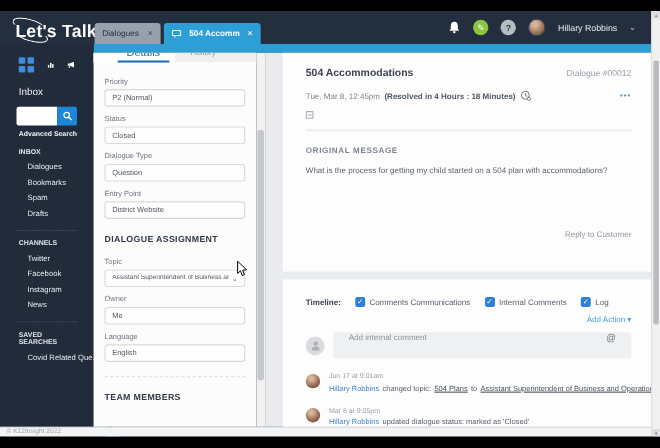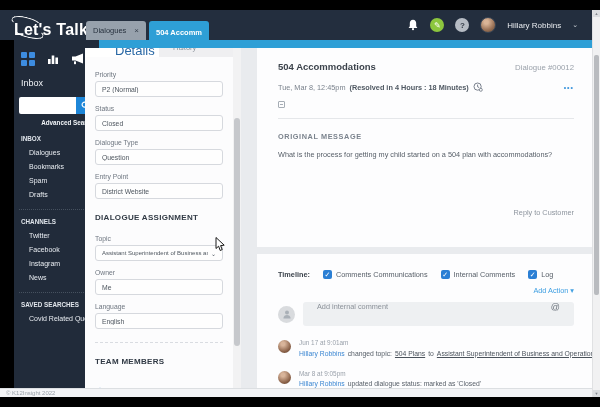--- a/index.html
+++ b/index.html
@@ -13,51 +13,51 @@
 
   
   header { position:absolute; left:0; top:10px; right:8px; height:30px; background:#232e3e; }
   .logo { position:absolute; left:14px; top:11px; color:#fff; font-size:16px; font-weight:700; letter-spacing:.2px; }
   .logo .arc { position:absolute; border:1.3px solid #fff; border-radius:50%; width:30px; height:11px; border-bottom-color:transparent; border-right-color:transparent; }
   .arc1 { left:-3px; top:-4px; transform:rotate(14deg); }
   .arc2 { left:0px; top:6px; transform:rotate(194deg); }
   .tabs { position:absolute; left:86px; bottom:0; display:flex; gap:3px; align-items:flex-end; }
   .tab { height:19px; display:flex; align-items:center; gap:7px; padding:0 7px; font-size:7.5px; border-radius:3px 3px 0 0; cursor:pointer; }
   .tab.inactive { background:#97a1ac; color:#27313e; width:60px; justify-content:space-between; }
-  .tab.active { background:#2e9fd6; color:#fff; font-weight:700;flex-direction:column; }
+  .tab.active { background:#2e9fd6; color:#fff; font-weight:700; }
   .tab .tx { font-size:8px; opacity:.85; }
   .hdr-right { position:absolute; right:14px; top:0; height:30px; display:flex; align-items:center; gap:11px; }
   .round { width:14px; height:14px; border-radius:50%; display:flex; align-items:center; justify-content:center; font-size:8px; cursor:pointer; }
   .green { background:#8cc63e; color:#fff; }
   .help { background:#b6bcc4; color:#333b46; font-weight:700; font-size:8px; }
   .avatar { width:16px; height:16px; border-radius:50%; background:radial-gradient(circle at 38% 30%, #d9b497 15%, #9a7257 60%, #5f4430); border:1px solid #3a4656; }
   .uname { color:#e8ebef; font-size:8px; }
   .uchev { color:#cfd4da; font-size:7px; }
 
   .accent-strip { position:absolute; left:85px; top:40px; right:8px; height:8px; background:#2e9fd6; }
 
   
-  aside { position:absolute; left:14px; top:40px; width:85px; height:348px; background:#212b3a; padding:10px 5px; color:#e3e8ee; }
+  aside { position:absolute; left:0; top:40px; width:85px; height:348px; background:#212b3a; padding:10px 15px; color:#e3e8ee; }
   .side-icons { display:flex; align-items:center; gap:12px; margin:2px 2px 12px; }
   .grid-icon { display:grid; grid-template-columns:6px 6px; grid-gap:2px; cursor:pointer; }
   .grid-icon i { width:6px; height:6px; background:#3d8ce0; border-radius:1px; }
   .inbox-label { font-size:9px; color:#f0f3f7; margin:0 2px 9px; }
   .search-row { display:flex; height:17px; margin-bottom:5px; }
   .search-row input { flex:1; min-width:0; border:0; outline:none; background:#fff; border-radius:2px 0 0 2px; font-size:7px; padding:0 4px; }
   .search-btn { width:18px; background:#1d86d8; border:0; border-radius:0 2px 2px 0; display:flex; align-items:center; justify-content:center; cursor:pointer; }
   .adv { text-align:right; font-size:6.3px; font-weight:700; color:#f2f5f8; margin-bottom:9px; cursor:pointer; }
   .sec-title { font-size:6.3px; font-weight:700; color:#e0e5eb; margin:8px 2px 3px; }
   .side-item { font-size:7px; color:#e8ecf1; padding:3.5px 2px 3.5px 10px; cursor:pointer; white-space:nowrap; }
   .side-div { border-top:1px dotted #46515f; margin:8px 0 3px; }
 
   
   .mid { position:absolute; left:85px; top:48px; width:148px; height:340px; background:#fcfcfd; }
   .mp-tabs { position:relative; height:9px; overflow:hidden; background:#fff; }
   .hist-bg { position:absolute; left:74px; top:0; right:0; bottom:0; background:#efeff1; }
-  .mpt-details { position:absolute; left:22px; top:-5px; font-size:13px; color:#2a68a5; border-bottom:2px solid #1e6bb0; padding:0 8px 1px; }
+  .mpt-details { position:absolute; left:22px; top:-5px; font-size:10px; color:#2a68a5; border-bottom:2px solid #1e6bb0; padding:0 8px 1px; }
   .mpt-history { position:absolute; left:88px; top:-5px; font-size:7.5px; color:#8d949d; }
   .mid-content { padding:6px 10px 0; }
   .f-label { font-size:6.8px; color:#6e7680; margin:8px 0 3px; }
   .inp { height:16px; border:1px solid #d6d9de; border-radius:3px; background:#fefefe; display:flex; align-items:center; padding:0 6px; font-size:6.8px; color:#4e565f; cursor:pointer; }
   .inp .val { overflow:hidden; white-space:nowrap; flex:1; }
   .inp .chev { font-size:6px; color:#4e565f; margin-left:3px; }
   .topic-val { font-size:6px; }
   .assign-title, .team-title { font-size:8px; font-weight:700; color:#313a45; letter-spacing:.3px; margin-top:14px; }
   .assign-title { margin-bottom:13px; }
   .dash-div { border-top:1px dashed #d9dce1; margin-top:13px; }

